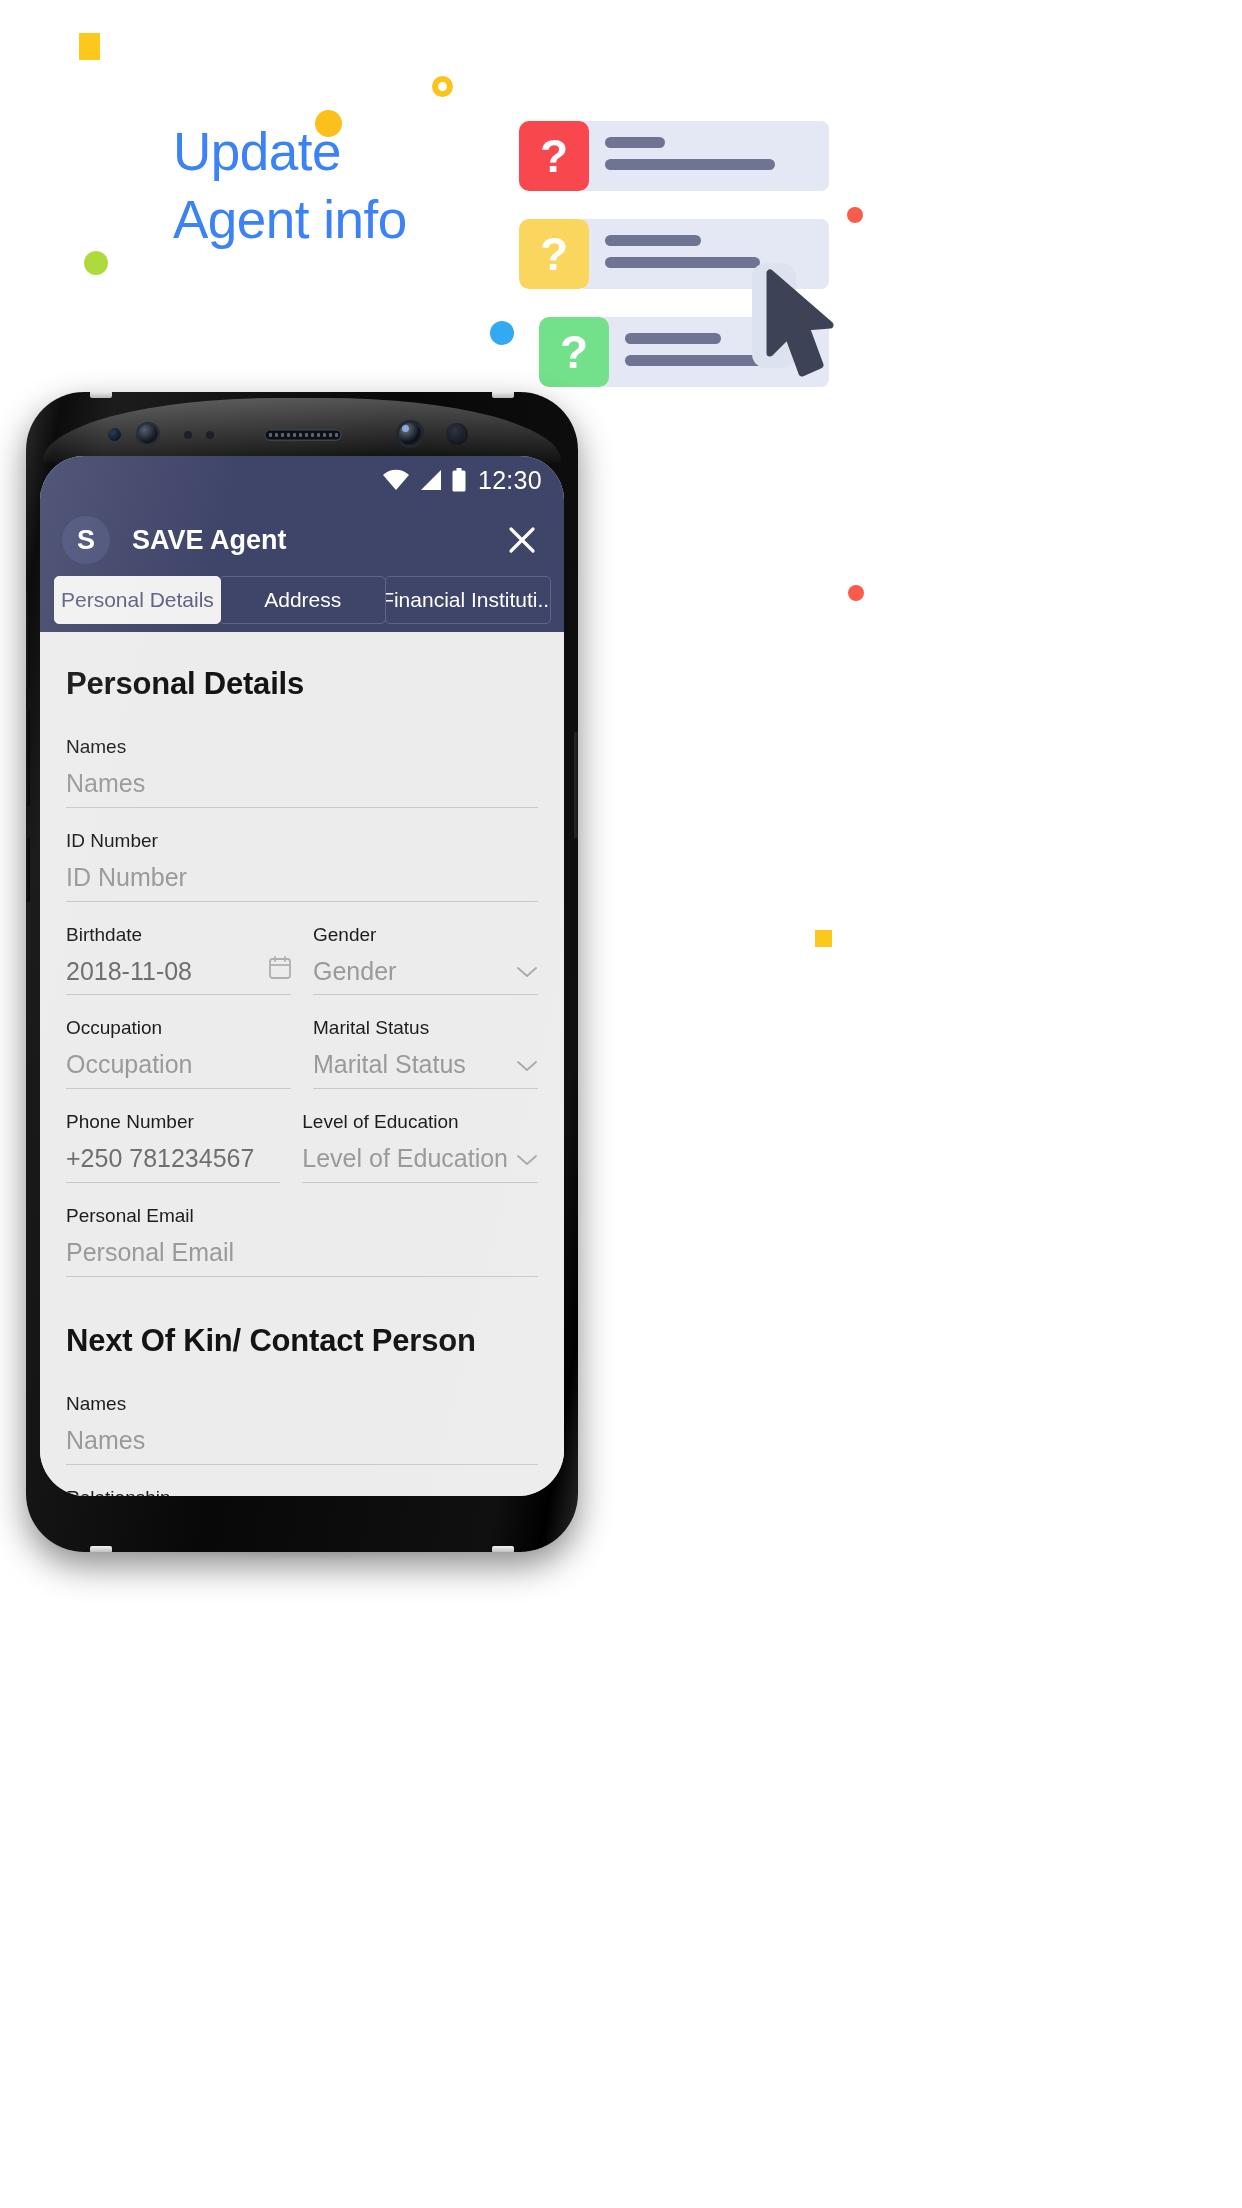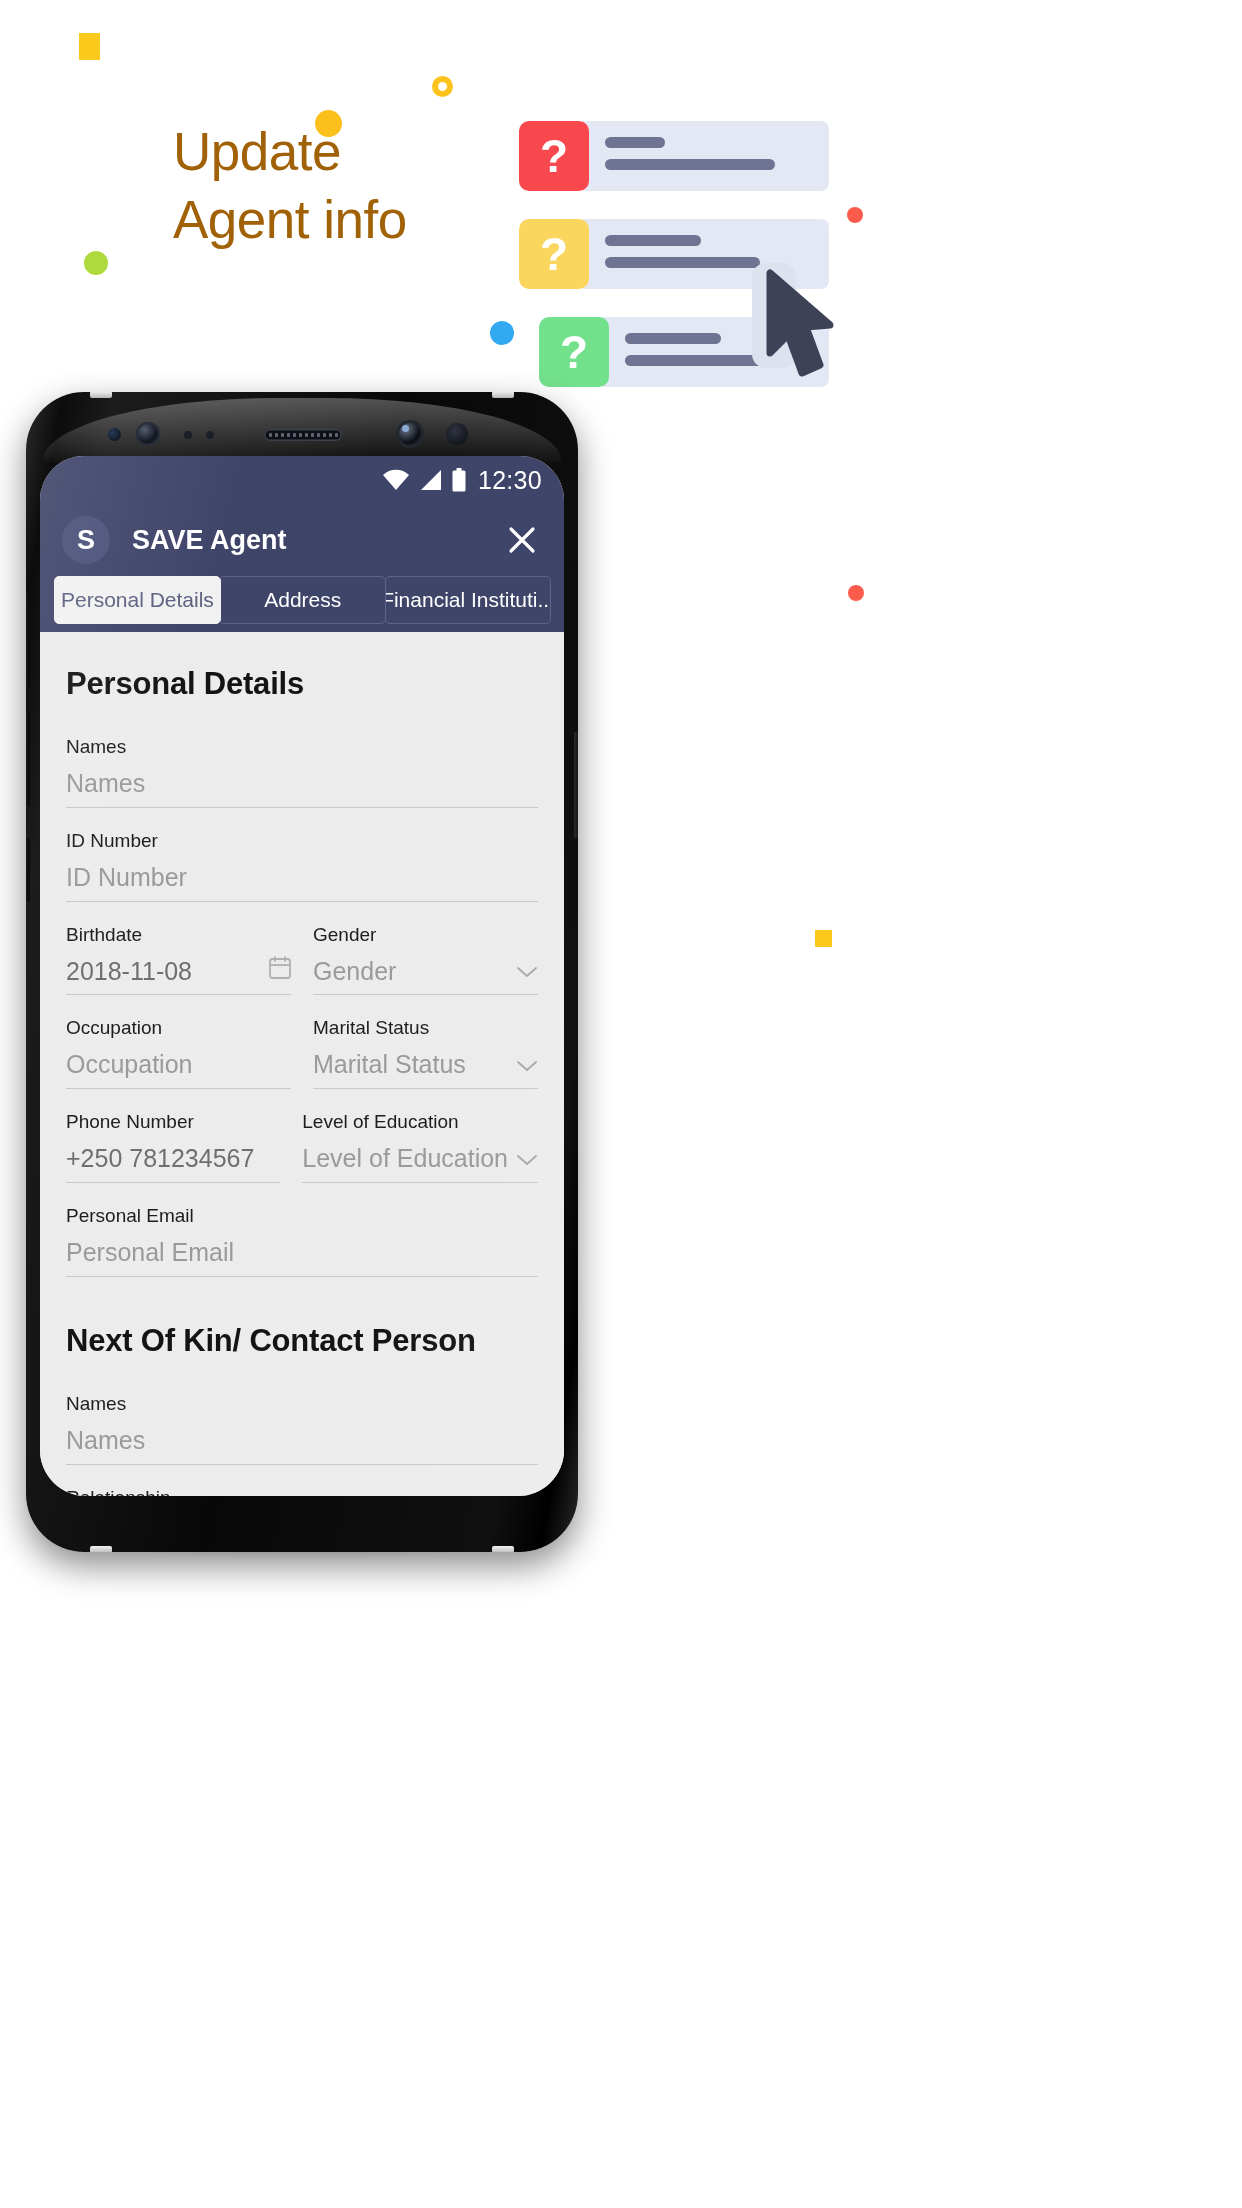--- a/index.html
+++ b/index.html
@@ -60,21 +60,21 @@
     left: 490px; top: 321px; width: 24px; height: 24px;
     border-radius: 50%;
     background: #33a9f2;
   }
 
   
   #heading {
     position: absolute;
     left: 173px; top: 118px;
     width: 420px;
-    color: #a16207;
+    color: #3b82f6;
     font-size: 53px;
     line-height: 68px;
     font-weight: 400;
     letter-spacing: -0.5px;
     white-space: pre-line;
   }
 
   
   #faq-list {
     position: absolute;

